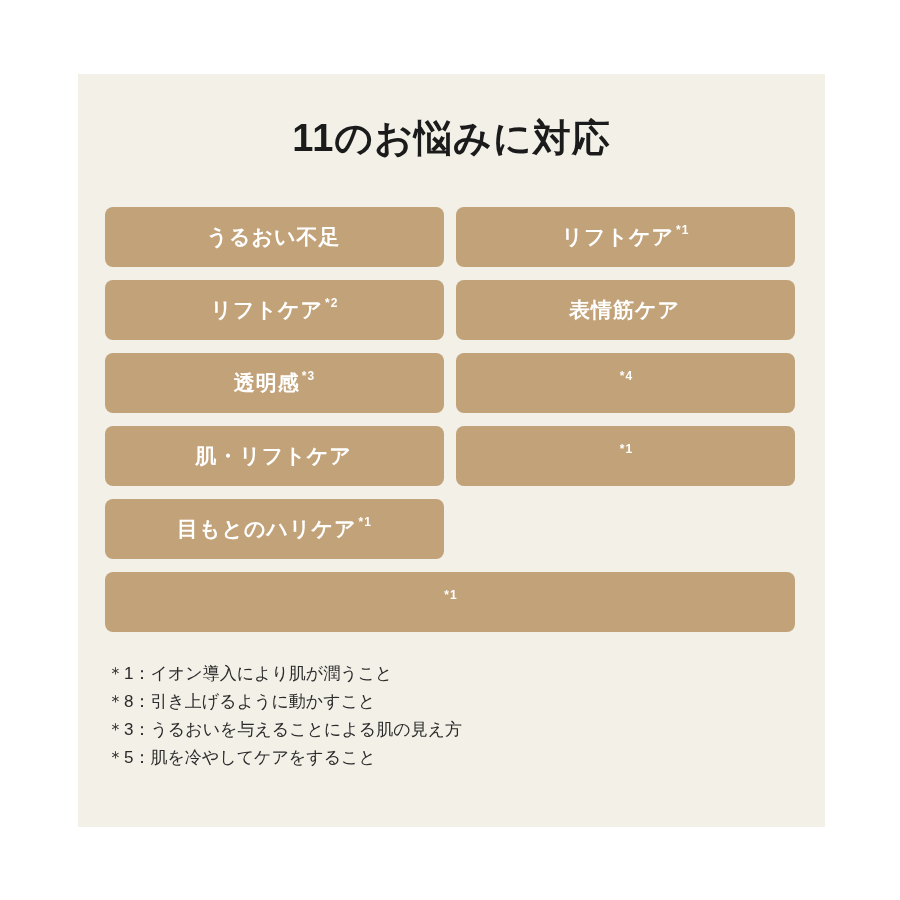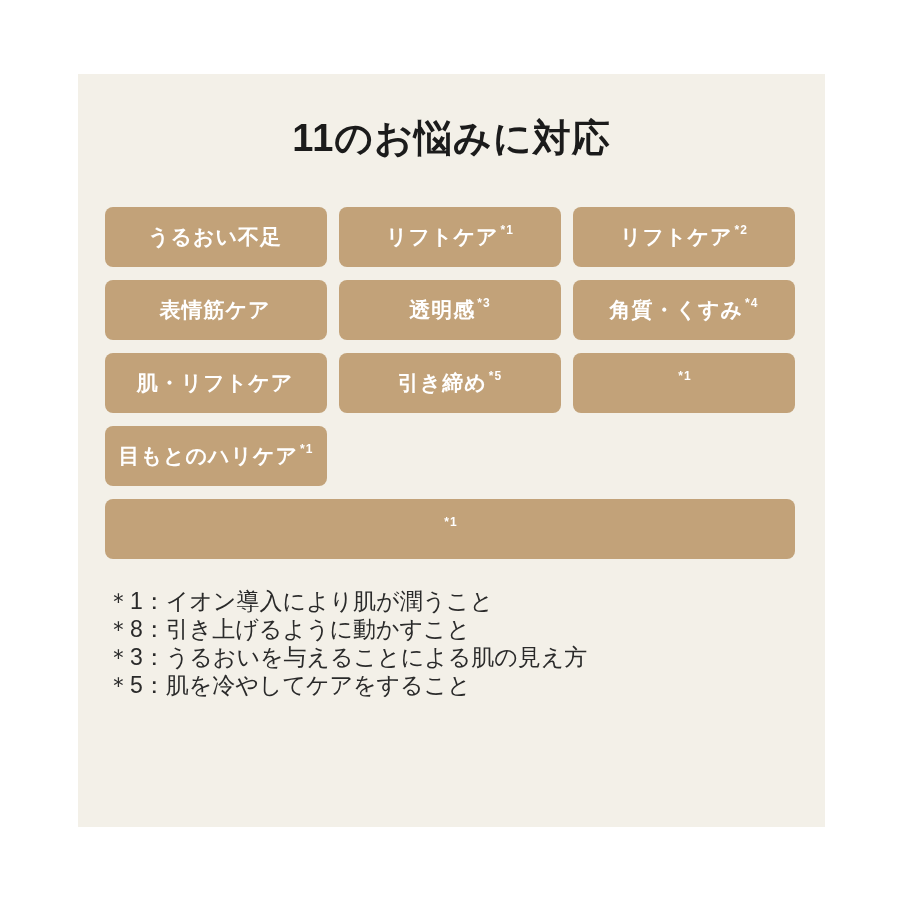--- a/index.html
+++ b/index.html
@@ -29,21 +29,21 @@
     font-size: 38px;
     font-weight: bold;
     letter-spacing: 1px;
     color: var(--title-text, #1b1b1b);
     line-height: 1.2;
   }
   .grid {
     margin: 45px 30px 0 27px;
     width: 690px;
     display: grid;
-    grid-template-columns: 1fr 1fr 1fr;
+    grid-template-columns: 1fr 1fr;
     column-gap: 12px;
     row-gap: 13px;
   }
   .tag {
     height: 60px;
     background: var(--button-bg, #c2a279);
     border-radius: 8px;
     color: var(--button-text, #ffffff);
     font-weight: bold;
     font-size: 21px;
@@ -55,21 +55,21 @@
   .tag .tag-sup {
     font-size: 12px;
     font-weight: bold;
     margin-left: 2px;
     transform: translateY(-7px);
     line-height: 1;
   }
   .wide { grid-column: 1 / -1; }
   .footnotes {
     margin: 28px 30px 0 29px;
-    font-size: 23px;
+    font-size: 17px;
     line-height: 28px;
     color: var(--footnote-text, #2a2a2a);
   }
   .footnotes p { margin: 0; }
 </style>
 </head>
 <body>
 
 <div class="page">
   <div class="panel">
@@ -91,30 +91,25 @@
       </div>
       <div class="tag">
         <span class="tag-label">表情筋ケア</span>
           <span class="tag-sup"></span>
       </div>
       <div class="tag">
         <span class="tag-label">透明感</span>
           <span class="tag-sup">*3</span>
       </div>
       <div class="tag">
-        <span class="tag-label">角質・くすみ</span>
           <span class="tag-sup">*4</span>
       </div>
       <div class="tag">
         <span class="tag-label">肌・リフトケア</span>
           <span class="tag-sup"></span>
-      </div>
-      <div class="tag">
-        <span class="tag-label">引き締め</span>
-          <span class="tag-sup">*5</span>
       </div>
       <div class="tag">
           <span class="tag-sup">*1</span>
       </div>
       <div class="tag">
         <span class="tag-label">目もとのハリケア</span>
           <span class="tag-sup">*1</span>
       </div>
       <div class="tag wide">
           <span class="tag-sup">*1</span>

